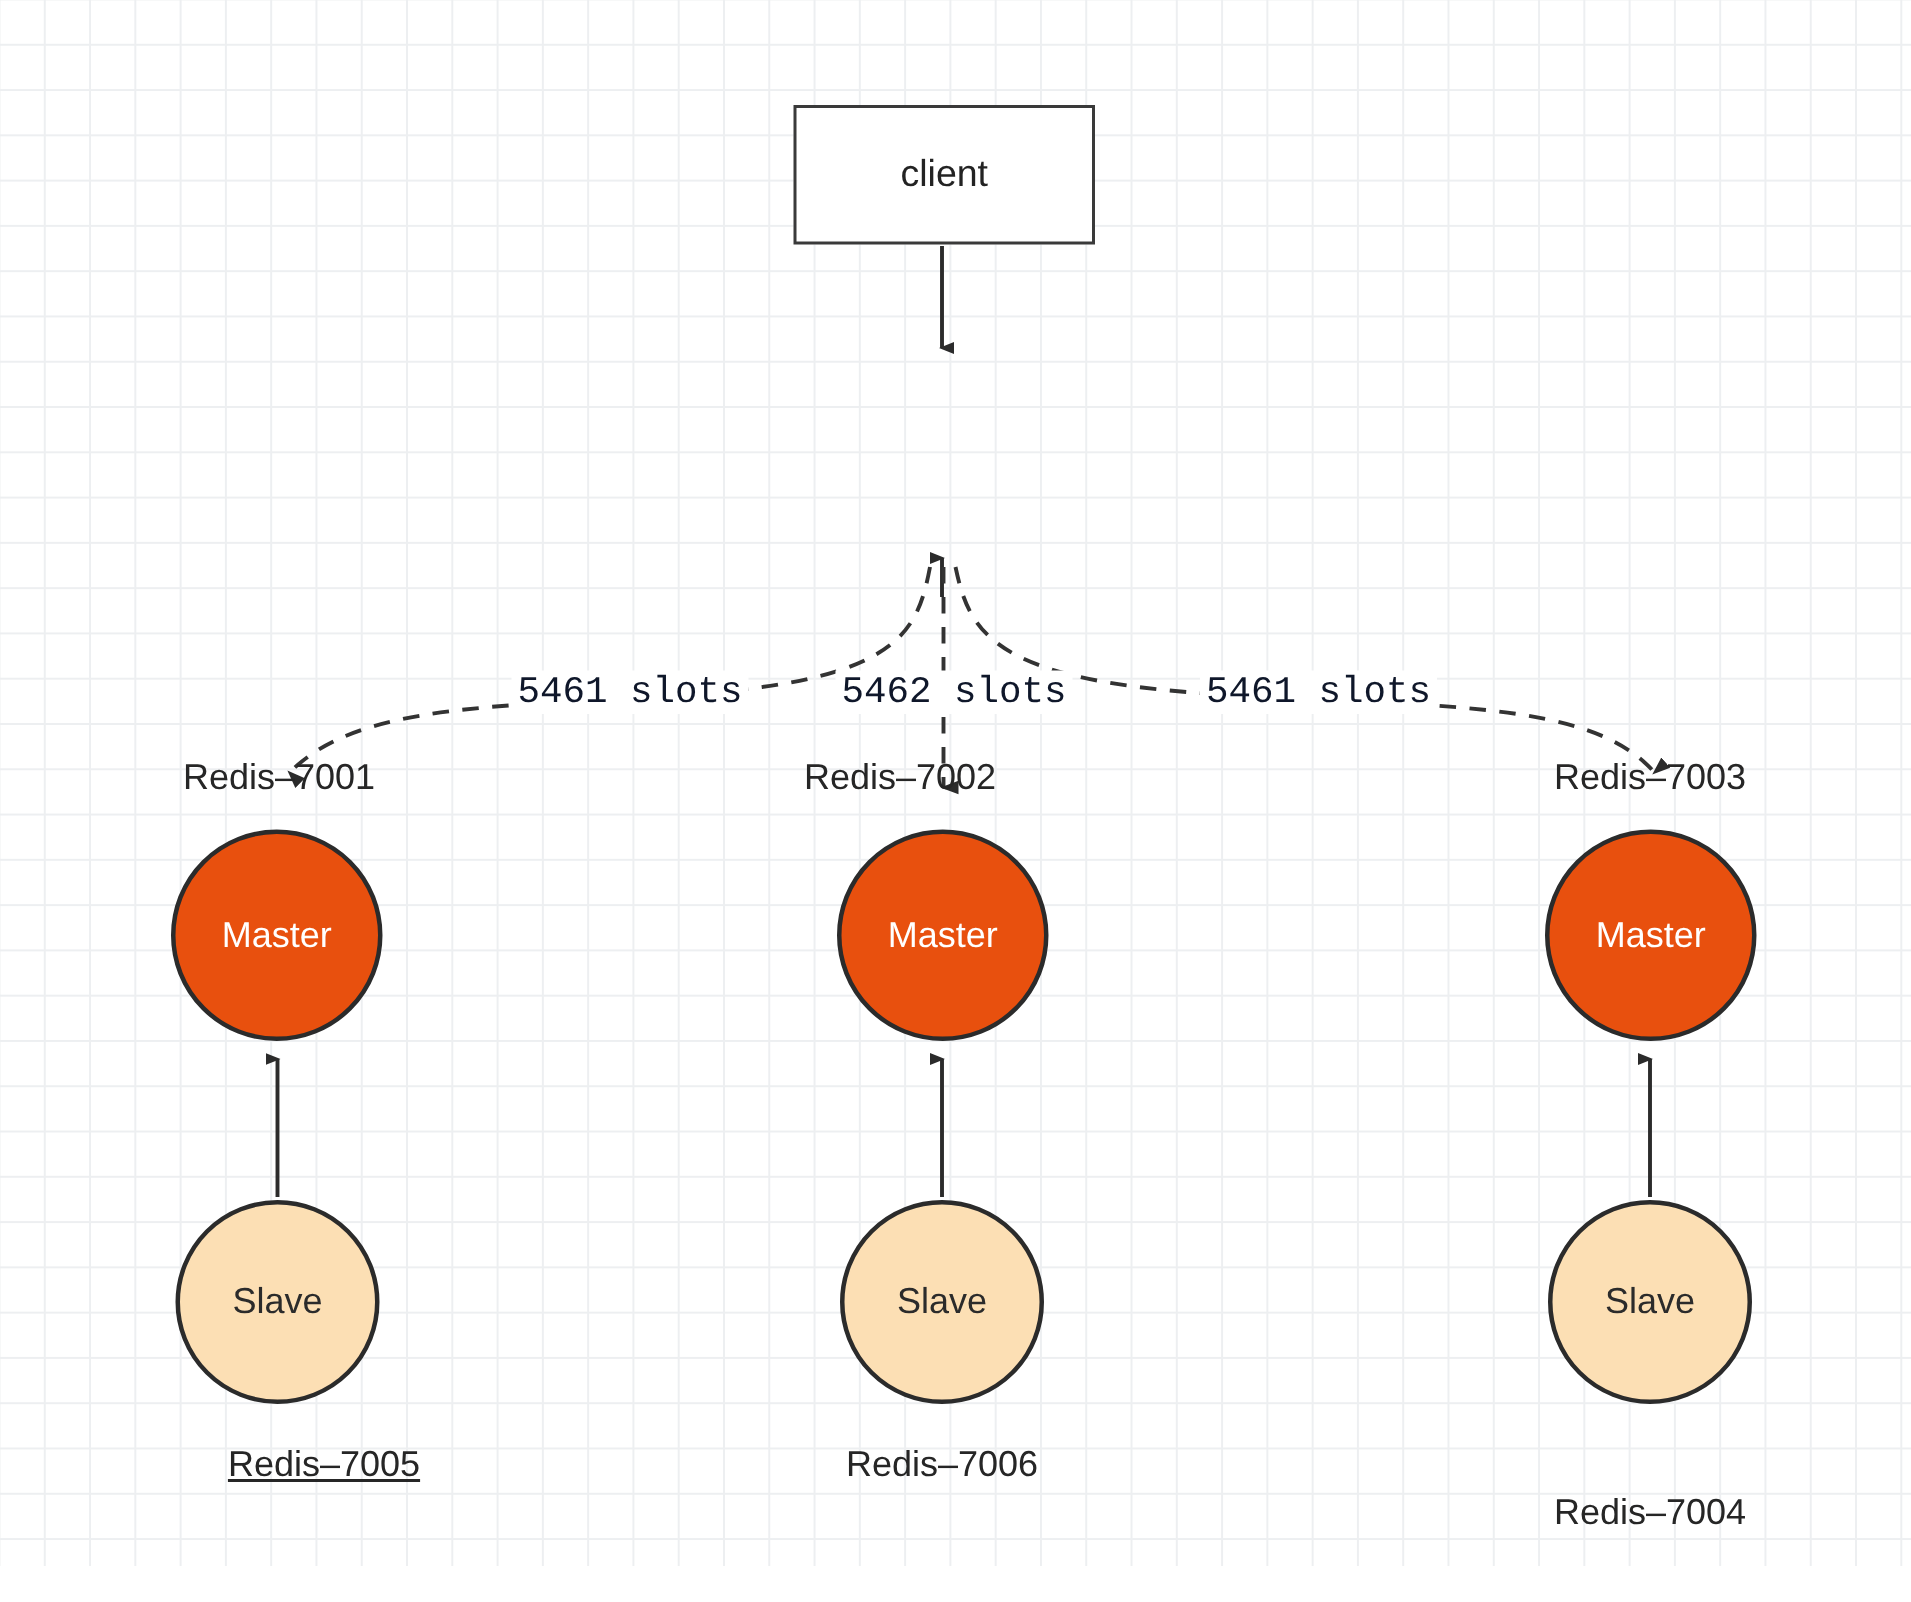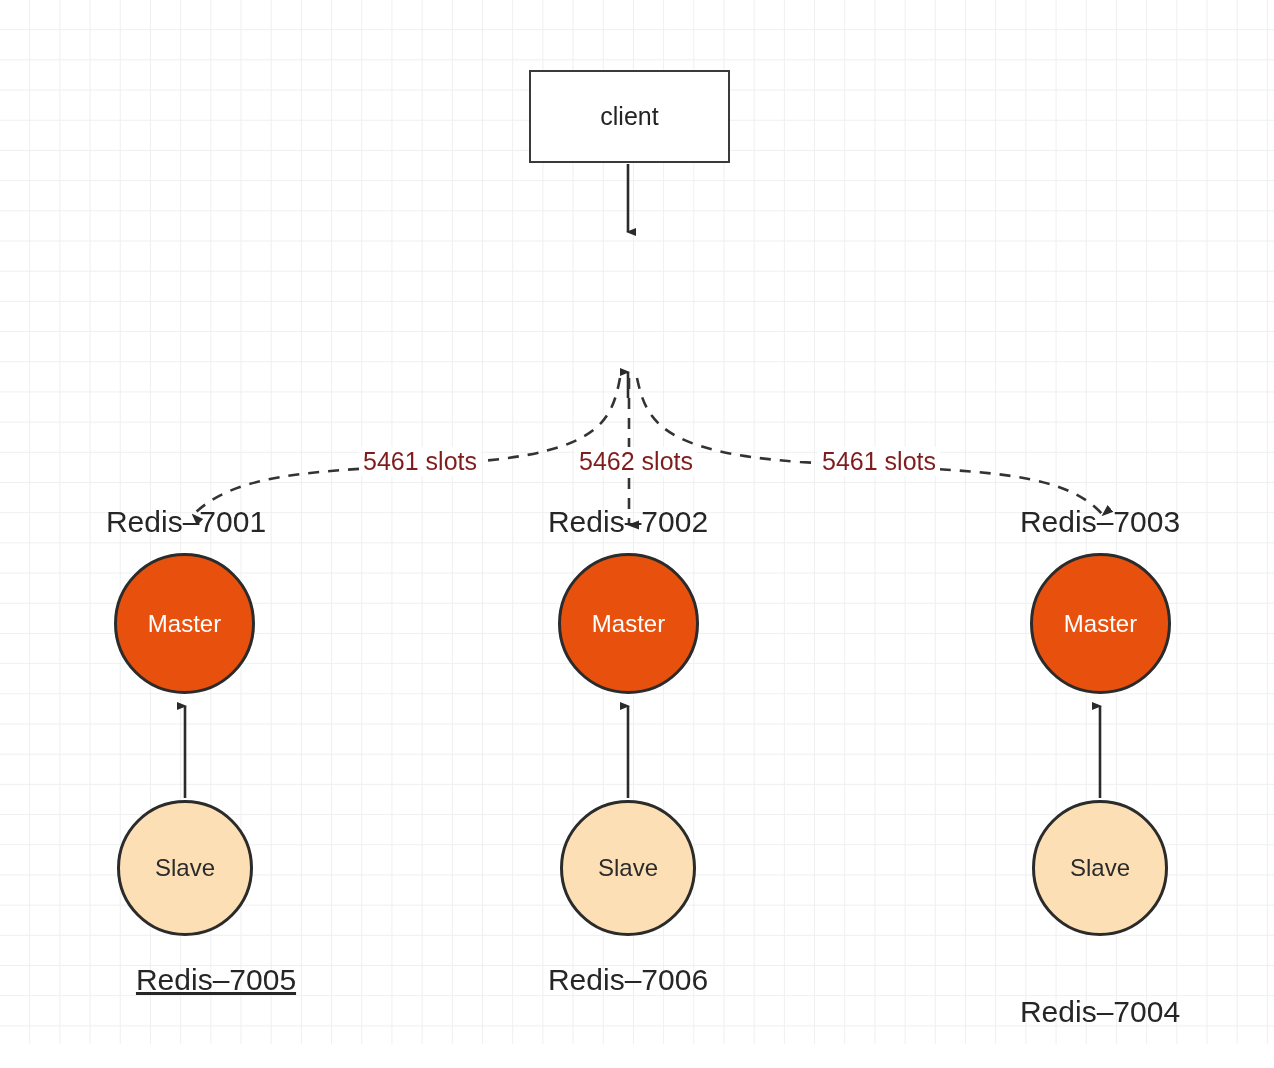--- a/index.html
+++ b/index.html
@@ -92,37 +92,38 @@
   }
   .m-left   { left: 114px; }
   .m-mid    { left: 558px; }
   .m-right  { left: 1030px; }
   .s-left   { left: 117px; }
   .s-mid    { left: 560px; }
   .s-right  { left: 1032px; }
 
   .node-label {
     position: absolute;
-    font-size: 30px;
+    font-size: 24px;
     color: #262626;
     white-space: nowrap;
     transform: translateX(-50%);
   }
   .label-top { top: 505px; }
   .label-bot { top: 963px; }
 
   .slot-label {
     position: absolute;
     font-size: 25px;
-    color: #7f1d1d;
+    color: #0f172a;
     white-space: nowrap;
     transform: translateX(-50%);
     top: 447px;
     background: #ffffff;
     padding: 0 4px;
+    font-family: Liberation Mono, monospace;
   }
 </style>
 </head>
 <body>
 
 <div id="canvas">
 
   <svg id="edges" viewBox="0 0 1274 1068" xmlns="http://www.w3.org/2000/svg">
     <defs>
       <marker id="arrowDown" markerWidth="10" markerHeight="10" refX="5" refY="8" orient="auto" markerUnits="userSpaceOnUse">
@@ -170,21 +171,21 @@
   <div class="node client-box">
     <span>client</span>
   </div>
 
 
   <div class="slot-label" style="left:420px;">5461 slots</div>
   <div class="slot-label" style="left:636px;">5462 slots</div>
   <div class="slot-label" style="left:879px;">5461 slots</div>
 
   <div class="node-label label-top" style="left:186px;">Redis–7001</div>
-  <div class="node-label label-top" style="left:628px;">Redis–7002</div>
+  <div class="node-label label-top" style="left:600px;">Redis–7002</div>
   <div class="node-label label-top" style="left:1100px;">Redis–7003</div>
 
   <div class="node circle master m-left">
     <span>Master</span>
   </div>
   <div class="node circle master m-mid">
     <span>Master</span>
   </div>
   <div class="node circle master m-right">
     <span>Master</span>

